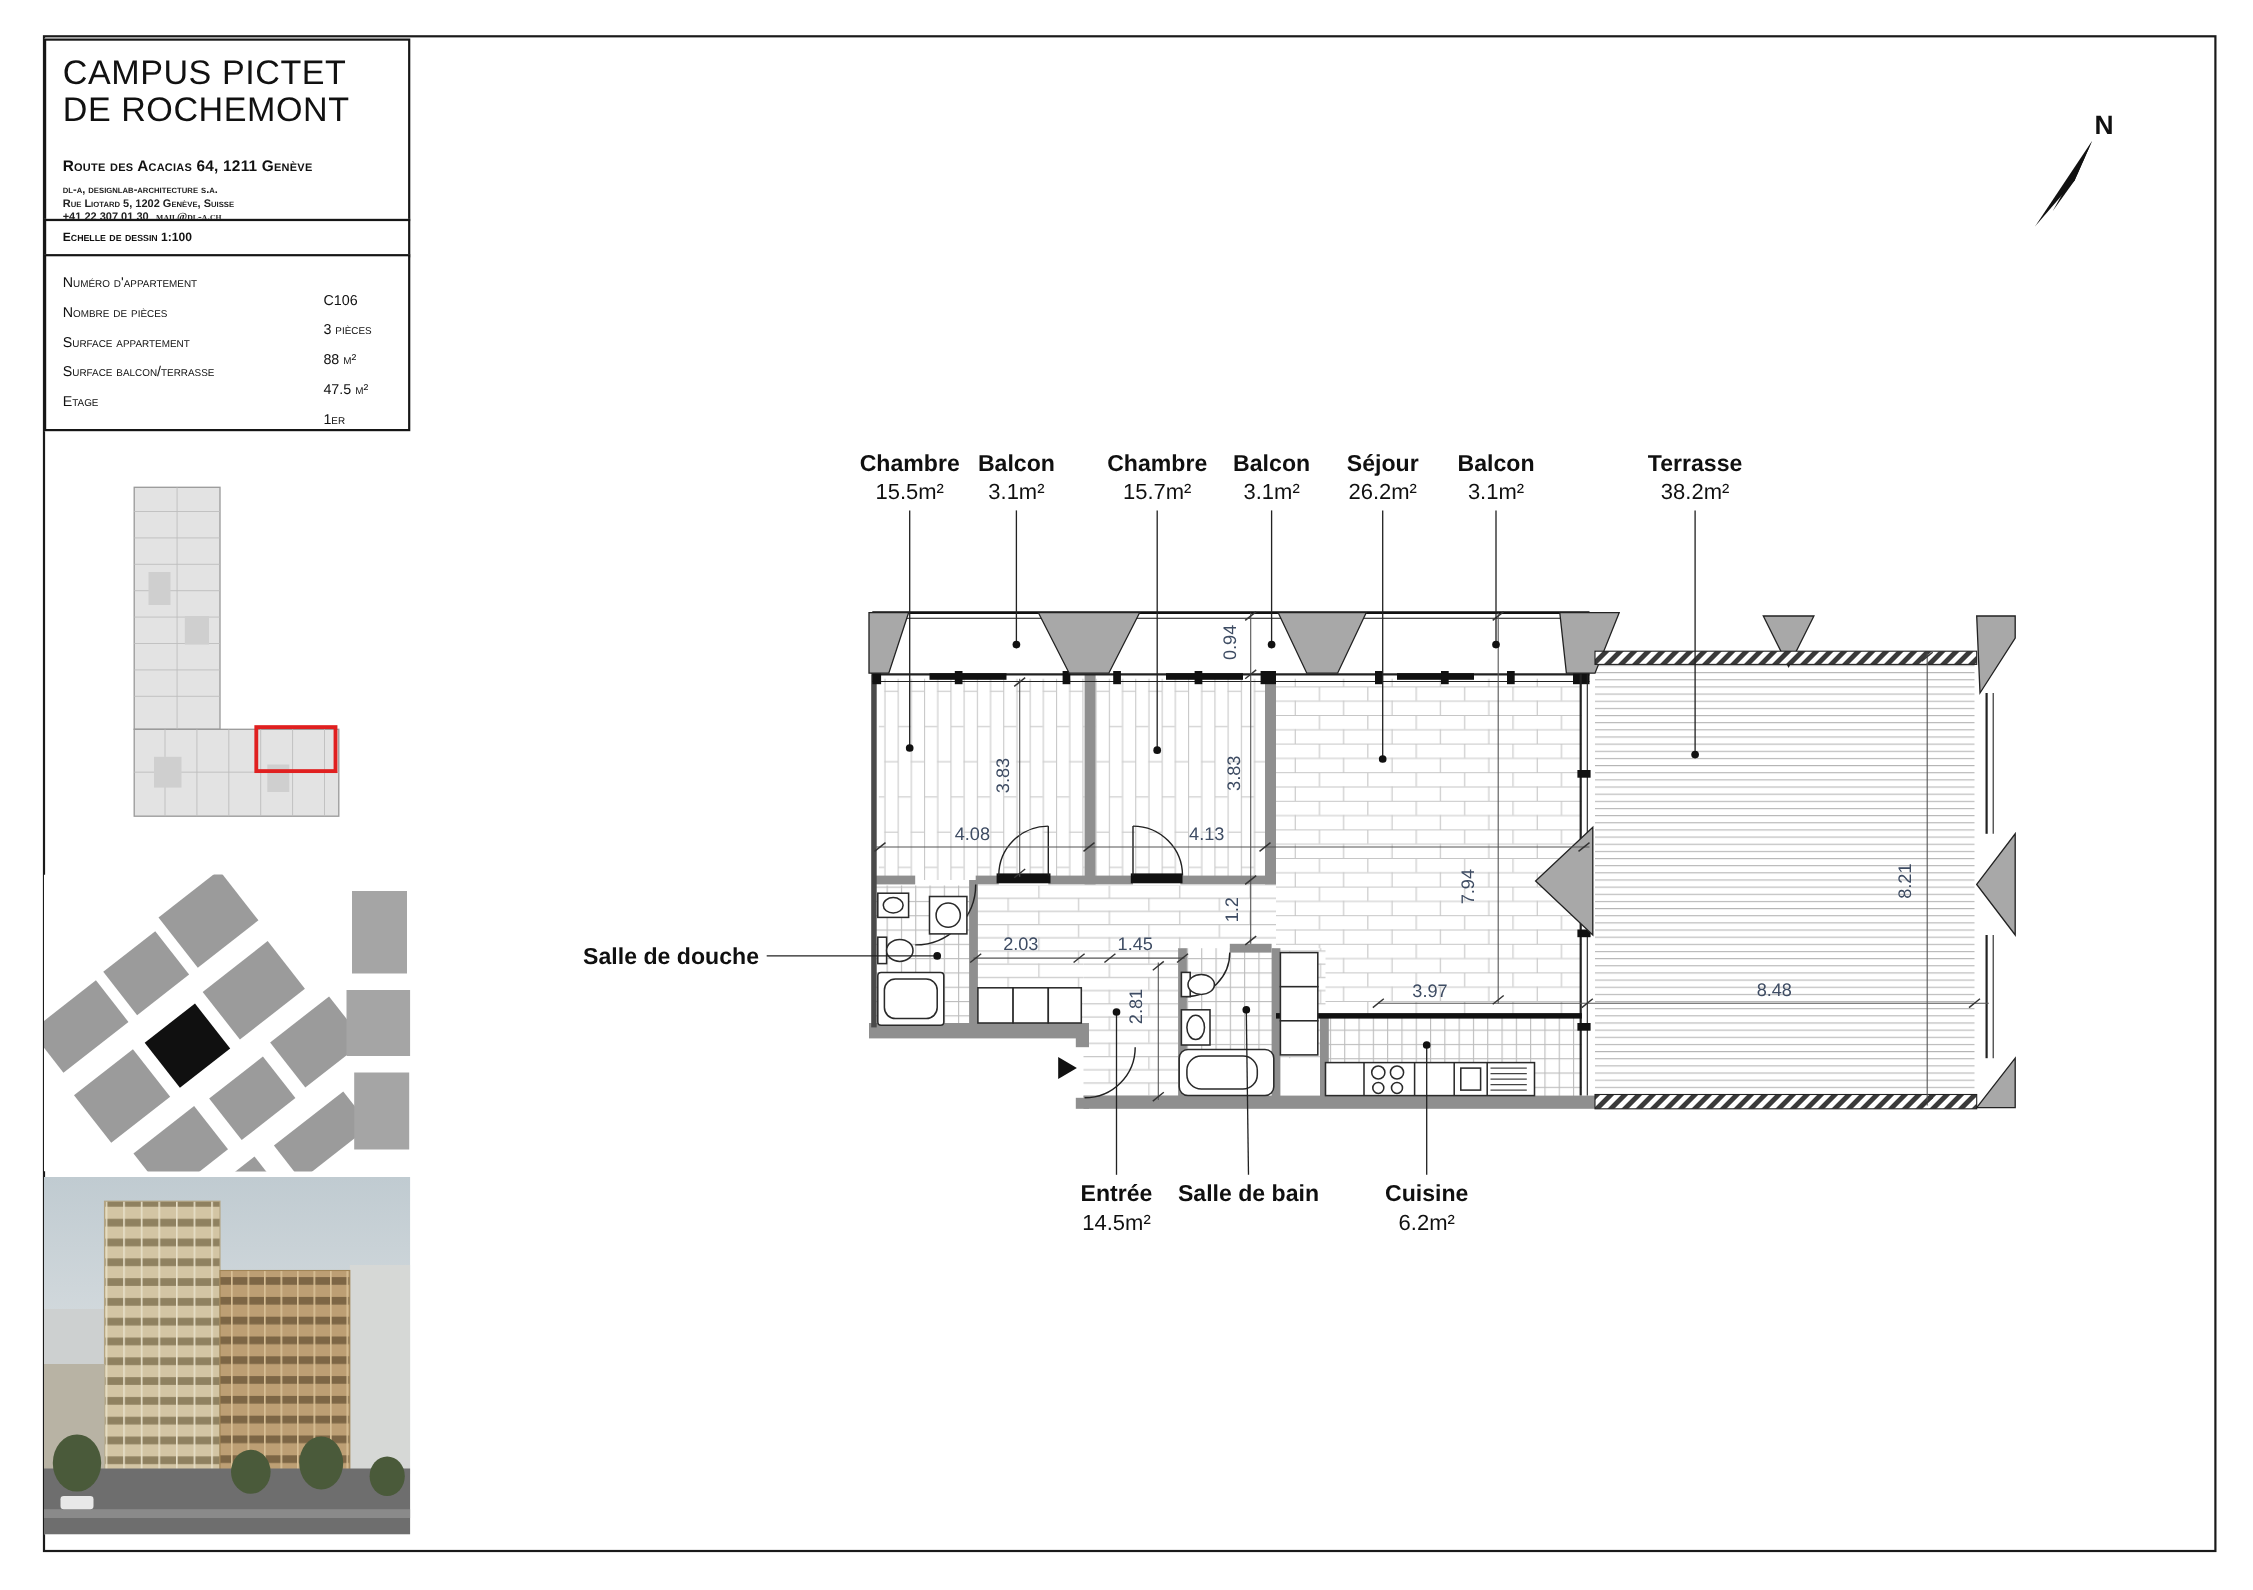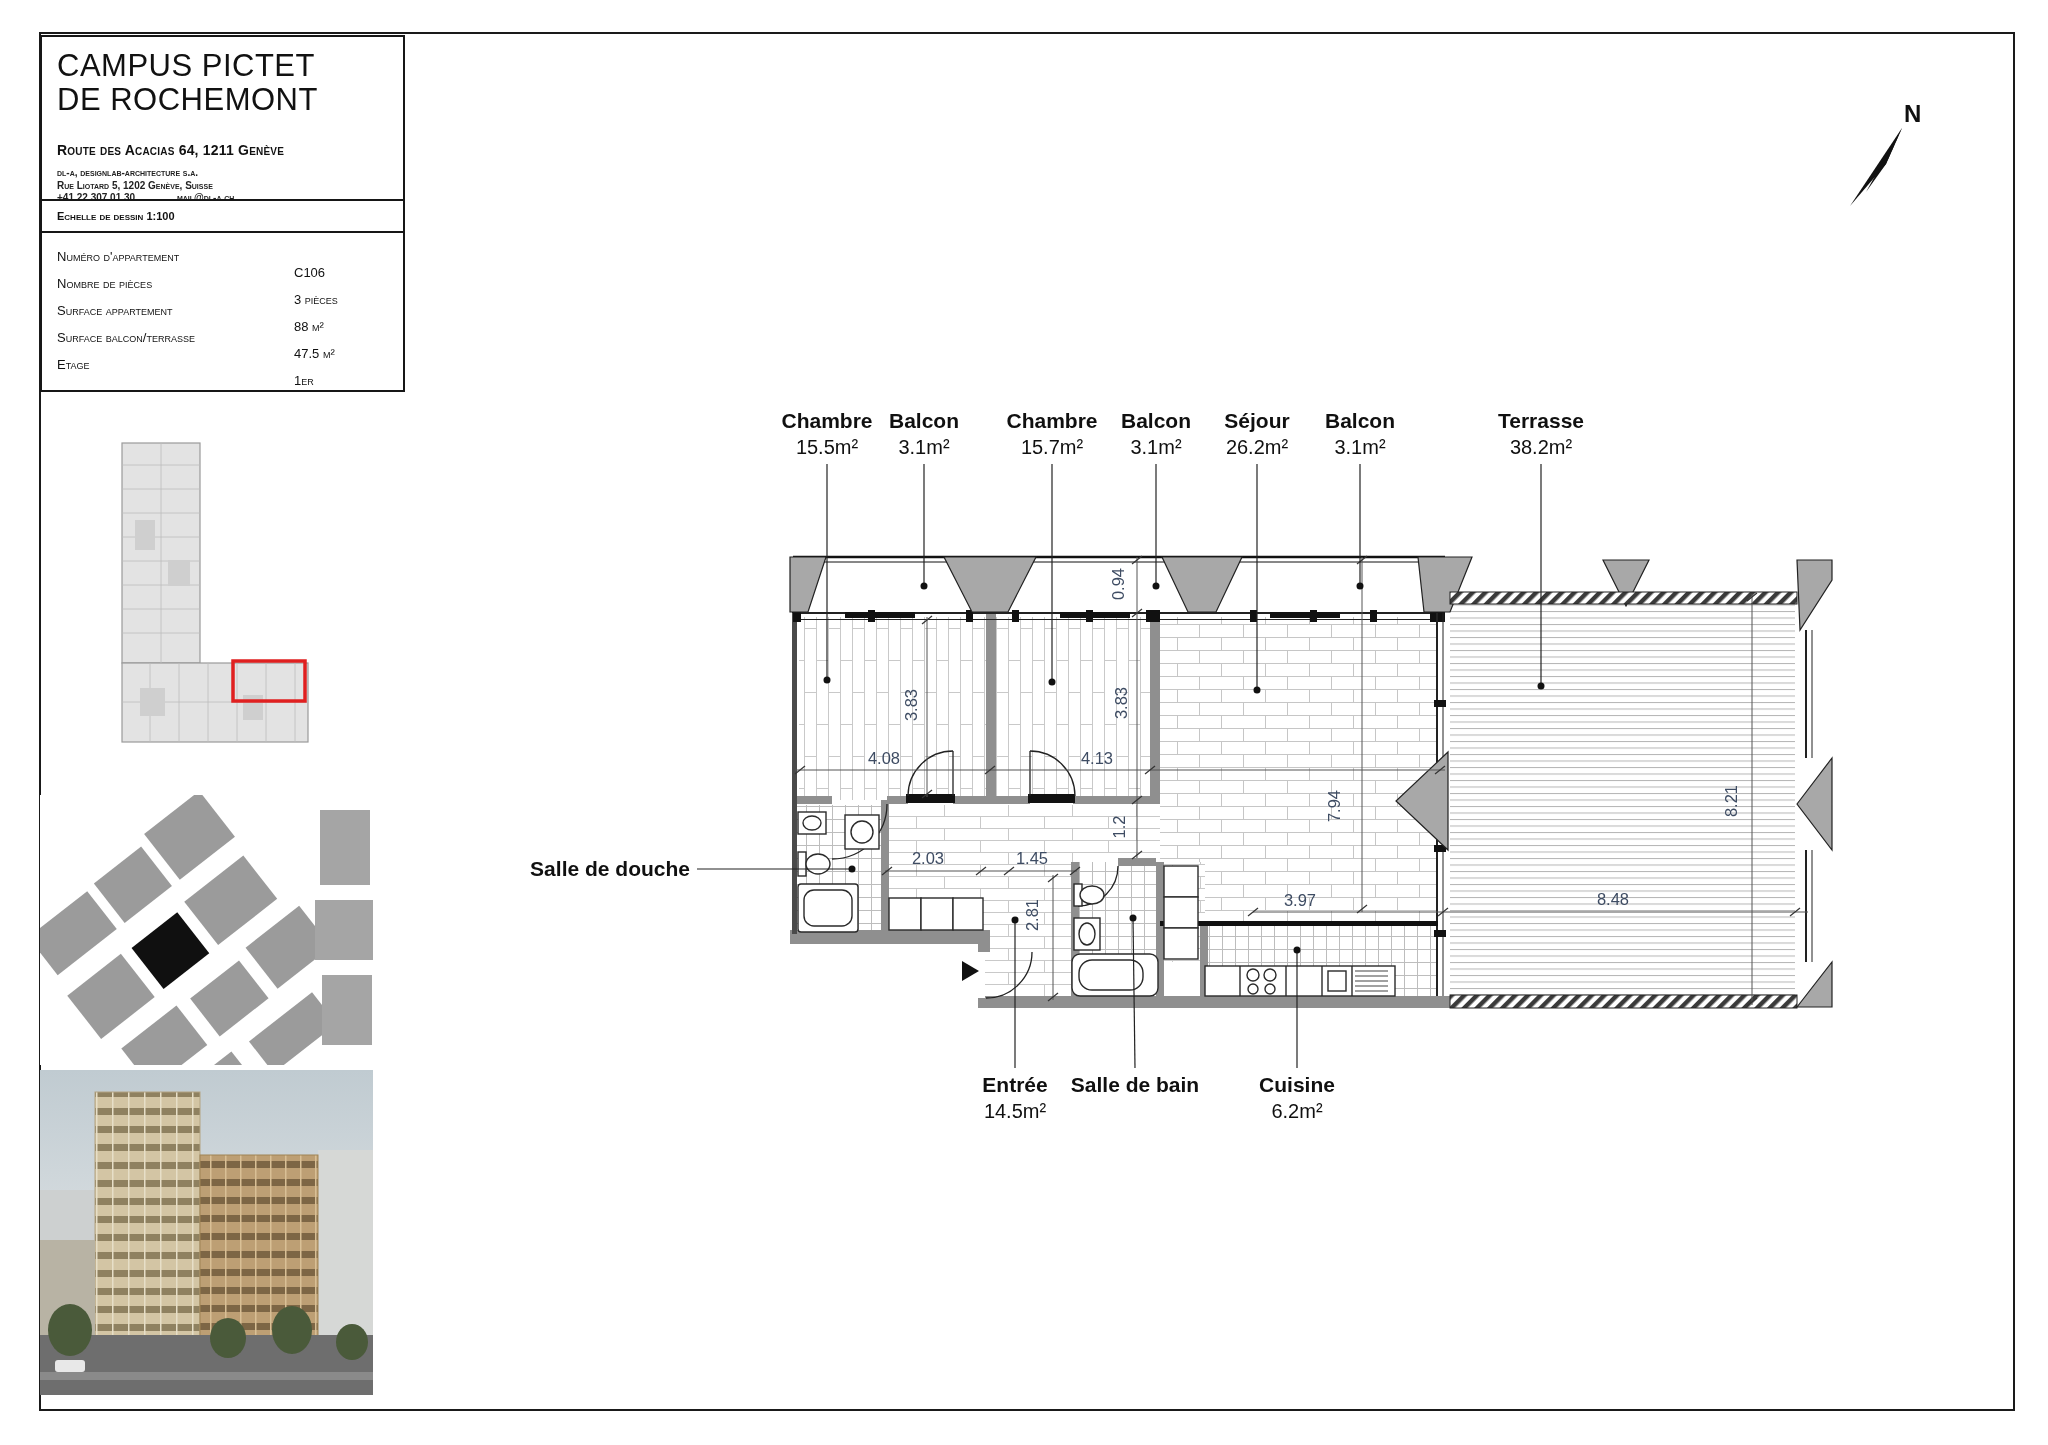--- a/index.html
+++ b/index.html
@@ -1,25 +1,25 @@
 <!DOCTYPE html>
 <html><head>
 <meta charset="utf-8">
 <style>
   html,body{margin:0;padding:0;}
   body{width:2048px;height:1445px;position:relative;background:#fff;
        font-family:"Liberation Sans",sans-serif;color:#111;overflow:hidden;}
   #sheet-svg{position:absolute;left:0;top:0;width:2048px;height:1445px;}
-  .box{position:absolute;left:40px;width:365px;background:#fff;border:2.5px solid #161616;box-sizing:border-box;}
+  .box{position:absolute;left:40px;width:333px;background:#fff;border:2.5px solid #161616;box-sizing:border-box;}
   .sc{font-variant:small-caps;}
   .title-box{top:35px;height:166px;padding:12px 8px 0 15px;}
   .ptitle{font-size:31px;line-height:34px;letter-spacing:.5px;font-weight:400;}
   .addr{font-size:14px;font-weight:bold;margin-top:25px;letter-spacing:.2px;}
   .arch{font-size:10px;line-height:12.5px;margin-top:9px;font-weight:bold;color:#222;}
-  .arch .mail{margin-left:39px;}
+  .arch .mail{margin-left:4px;font-family:Liberation Serif, serif;}
   .scale-box{top:198.5px;height:35px;display:flex;align-items:center;padding-left:15px;
              font-size:11px;font-weight:bold;text-align:center;}
   .table-box{top:231px;height:161px;padding:16px 0 0 15px;}
   .irow{position:relative;height:27px;font-size:13px;font-weight:normal;}
   .irow .val{position:absolute;left:237px;top:16px;}
   
   text{font-family:"Liberation Sans",sans-serif;}
   .rname{font-size:21px;font-weight:bold;fill:#101010;text-anchor:middle;}
   .rarea{font-size:20px;fill:#101010;text-anchor:middle;}
   .sideL{font-size:21px;font-weight:bold;fill:#101010;text-anchor:end;}

